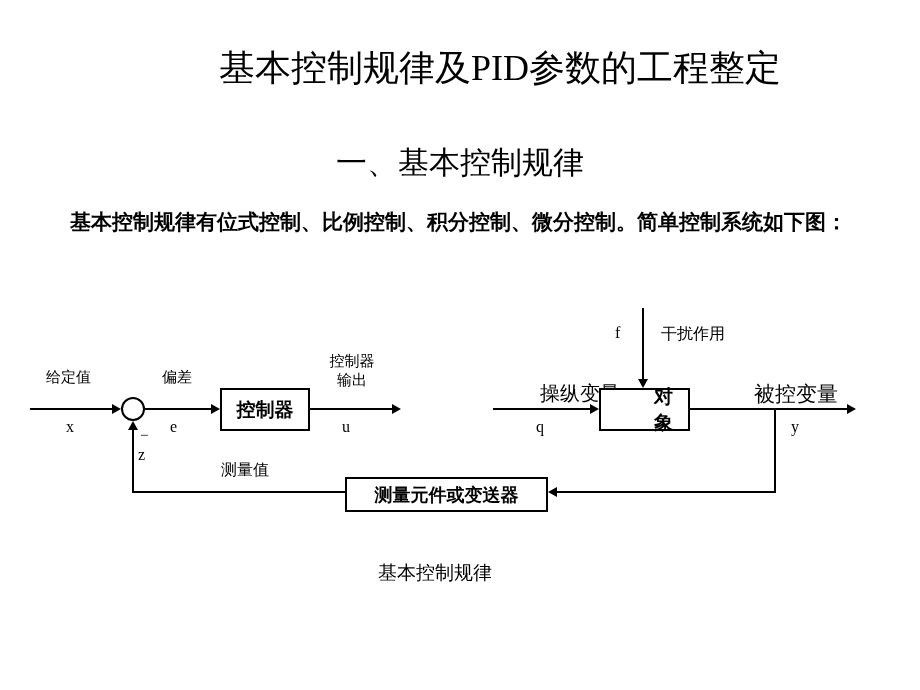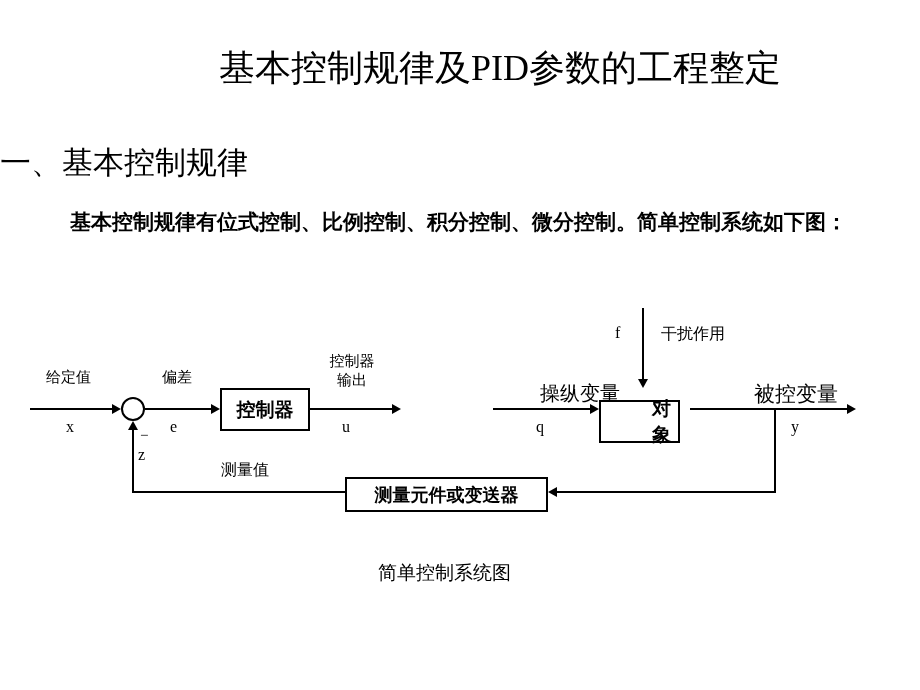--- a/index.html
+++ b/index.html
@@ -2,21 +2,21 @@
 <html><head>
 <meta charset="utf-8">
 <style>
   html, body { margin: 0; padding: 0; background: #fff; }
   #slide {
     position: relative; width: 920px; height: 690px; background: #ffffff;
     overflow: hidden; color: #000;
     font-family: "Liberation Serif", "DejaVu Serif", serif;
   }
   .title    { position: absolute; left: 0; top: 44px;  width: 100%; text-align: center; font-size: 36px; padding-left: 40px; }
-  .subtitle { position: absolute; left: 0; top: 142px; width: 100%; text-align: left; font-size: 31px; }
+  .subtitle { position: absolute; left: 0; top: 142px; width: 100%; text-align: center; font-size: 31px; }
   .body-text{ position: absolute; left: 70px; top: 208px; width: 800px; font-size: 21px; font-weight: bold; }
 
   .lbl { position: absolute; font-size: 15px; white-space: nowrap; }
   .var { position: absolute; font-size: 16px; white-space: nowrap; }
 
   .line { position: absolute; background: #000; }
   .box {
     position: absolute; border: 2px solid #000; background: #fff; box-sizing: border-box;
     display: flex; align-items: center; justify-content: center;
     font-weight: bold; font-size: 19px;
@@ -82,21 +82,21 @@
   <div class="var" style="left:342px; top:418px;">u</div>
   <div class="line" style="left:310px; top:408px; width:82px; height:2px;"></div>
   <div class="arr arr-r" style="left:392px; top:404px;"></div>
 
 
   <div class="lbl" style="left:512px; top:380px; font-size:20px;margin-left:28px;">操纵变量</div>
   <div class="var" style="left:536px; top:418px;">q</div>
   <div class="line" style="left:493px; top:408px; width:97px; height:2px;"></div>
   <div class="arr arr-r" style="left:590px; top:404px;"></div>
 
-  <div class="box" style="left:599px; top:400px; width:81px; height:43px;padding-left:44px;">
+  <div class="box" style="left:599px; top:388px; width:91px; height:43px;padding-left:44px;">
     <span class="spread">对象</span>
   </div>
 
   <div class="lbl" style="left:754px; top:380px; font-size:21px;">被控变量</div>
   <div class="var" style="left:791px; top:418px;">y</div>
   <div class="line" style="left:690px; top:408px; width:157px; height:2px;"></div>
   <div class="arr arr-r" style="left:847px; top:404px;"></div>
 
   <div class="line" style="left:774px; top:409px; width:2px; height:84px;"></div>
   <div class="line" style="left:557px; top:491px; width:219px; height:2px;"></div>
@@ -107,15 +107,15 @@
   </div>
 
   <div class="lbl" style="left:221px; top:460px; font-size:16px;">测量值</div>
   <div class="line" style="left:133px; top:491px; width:212px; height:2px;"></div>
   <div class="line" style="left:132px; top:430px; width:2px; height:63px;"></div>
   <div class="arr arr-u" style="left:128px; top:421px;"></div>
 
   <div class="legend">
   </div>
 
-  <div class="caption">简单控制系统图</div>
+  <div class="caption">基本控制规律</div>
 
 </div>
 
 </body></html>

